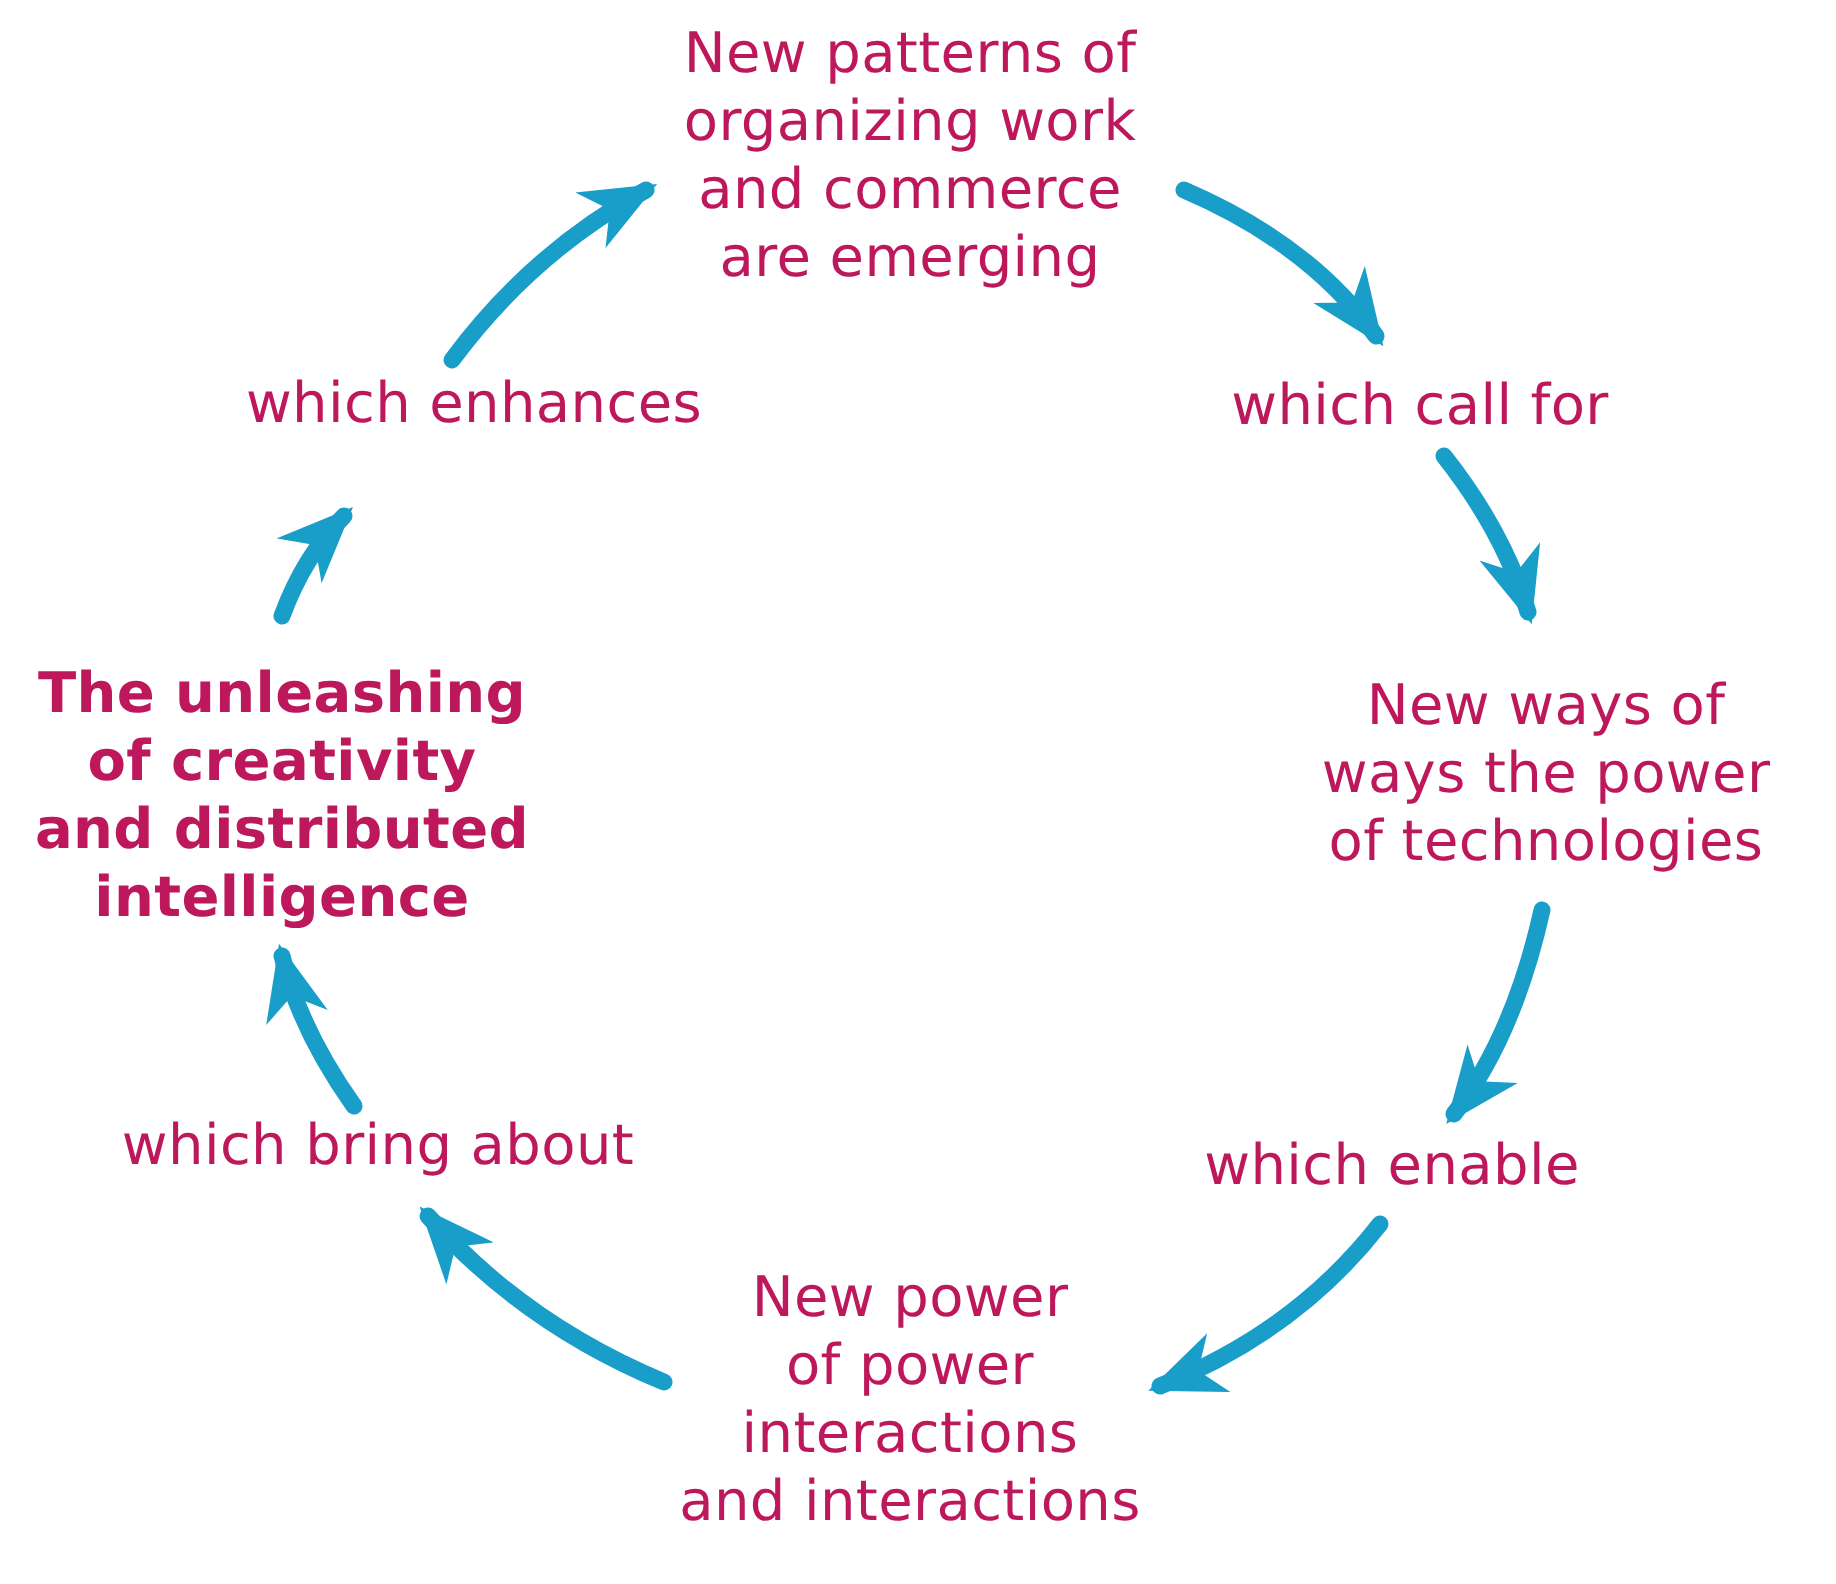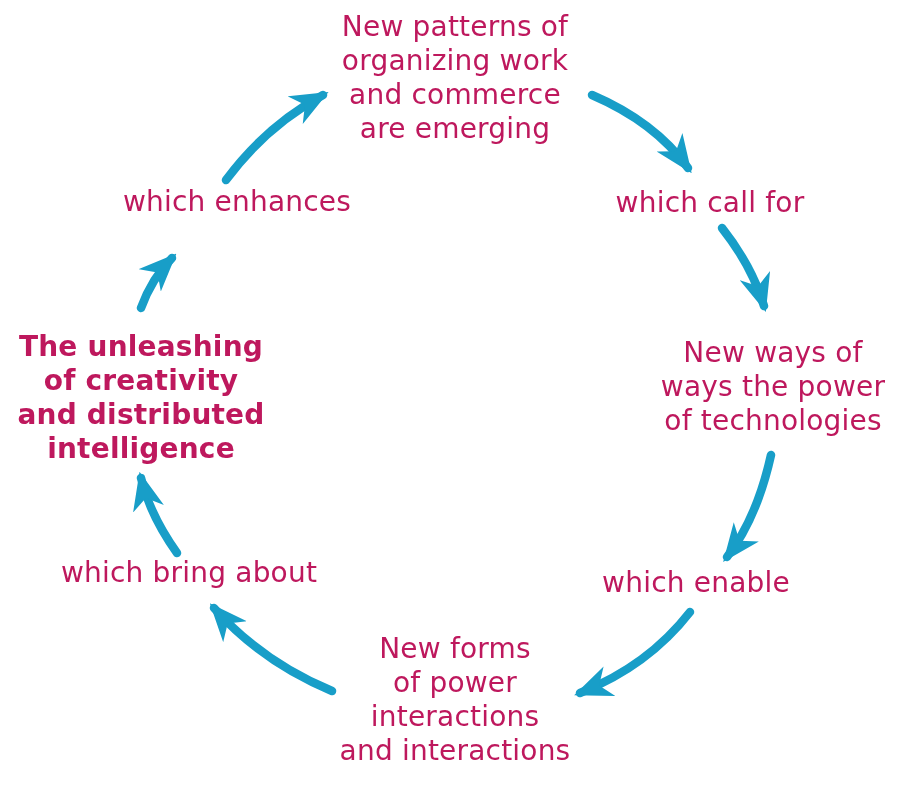--- a/index.html
+++ b/index.html
@@ -69,21 +69,21 @@
 
   <div class="node" style="left:773px; top:336px;">
     <div>New ways of</div>
     <div>ways the power</div>
     <div>of technologies</div>
   </div>
 
   <div class="edge-label" style="left:685px; top:566px;margin-left:11px;">which enable</div>
 
   <div class="node" style="left:455px; top:632px;">
-    <div>New forms</div>
+    <div>New power</div>
     <div>of power</div>
     <div>interactions</div>
     <div>and interactions</div>
   </div>
 
   <div class="edge-label" style="left:189px; top:556px;">which bring about</div>
 
   <div class="node" style="left:141px; top:330px;font-weight:bold;">
     <div>The unleashing</div>
     <div>of creativity</div>

